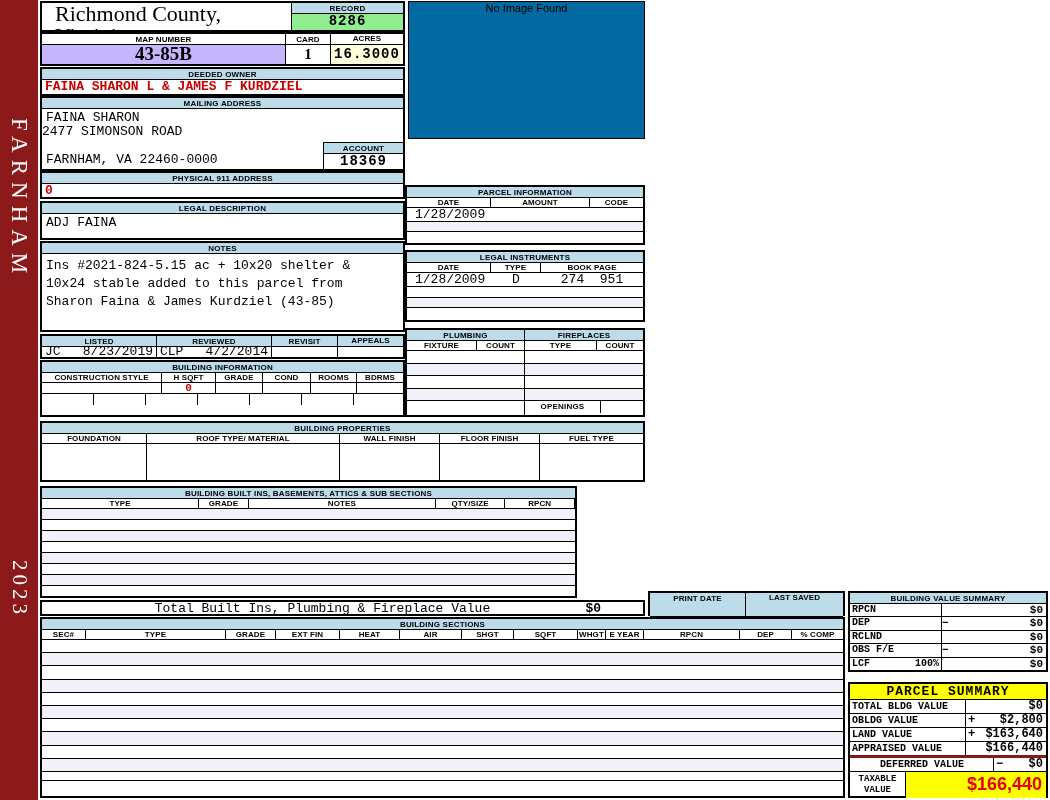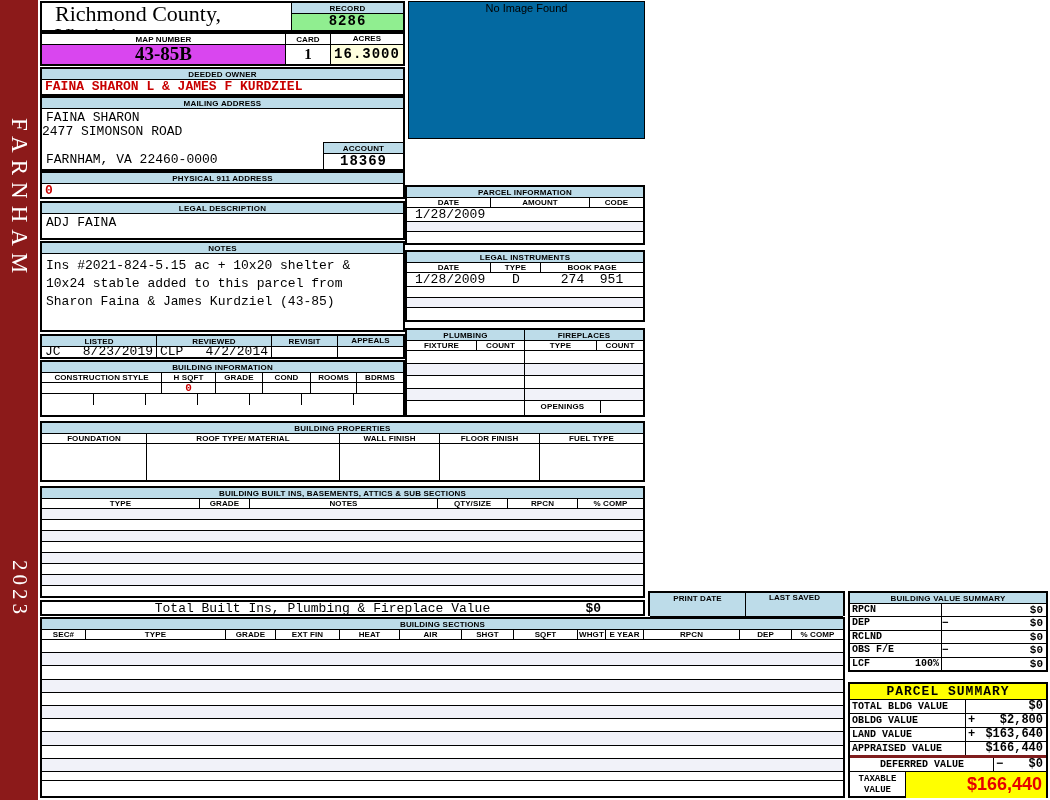--- a/index.html
+++ b/index.html
@@ -50,21 +50,21 @@
   </div>
 </div>
 
 <div class="abs tbl" style="left:40px; top:32px; width:365px; height:34px;">
   <div class="cols" style="height:11px;">
     <div style="width:244px; line-height:11px;">MAP NUMBER</div>
     <div style="width:45px; line-height:11px;">CARD</div>
     <div>ACRES</div>
   </div>
   <div class="vrow" style="height:19px;">
-    <div class="bigmap" style="width:244px; background:#d946ef; line-height:18px;">43-85B</div>
+    <div class="bigmap" style="width:244px; background:#c4b5fd; line-height:18px;">43-85B</div>
     <div style="width:45px; font:bold 15px/18px 'Liberation Serif',serif; text-align:center;">1</div>
     <div class="mono" style="background:#FFFFDE; font-weight:bold; font-size:14px; line-height:18px; text-align:center; letter-spacing:1px;">16.3000</div>
   </div>
 </div>
 
 <div class="abs tbl" style="left:40px; top:67px; width:365px; height:29px;">
   <div class="blue h8 hdr">DEEDED OWNER</div>
   <div class="mono red pre" style="font-weight:bold; font-size:13px; line-height:14px; padding-left:3px;">FAINA SHARON L &amp; JAMES F KURDZIEL</div>
 </div>
 
@@ -234,21 +234,21 @@
   </div>
   <div class="vrow" style="height:36px;">
     <div style="width:105px;"></div>
     <div style="width:193px;"></div>
     <div style="width:100px;"></div>
     <div style="width:100px;"></div>
     <div></div>
   </div>
 </div>
 
-<div class="abs tbl" style="left:40px; top:486px; width:605px; height:112px;">
+<div class="abs tbl" style="left:40px; top:486px; width:537px; height:112px;">
   <div class="blue h8 hdr">BUILDING BUILT INS, BASEMENTS, ATTICS &amp; SUB SECTIONS</div>
   <div class="cols">
     <div style="width:158px;">TYPE</div>
     <div style="width:50px;">GRADE</div>
     <div style="width:188px;">NOTES</div>
     <div style="width:70px;">QTY/SIZE</div>
     <div style="width:70px;">RPCN</div>
     <div>% COMP</div>
   </div>
   <div class="fill" style="height:87px;">

